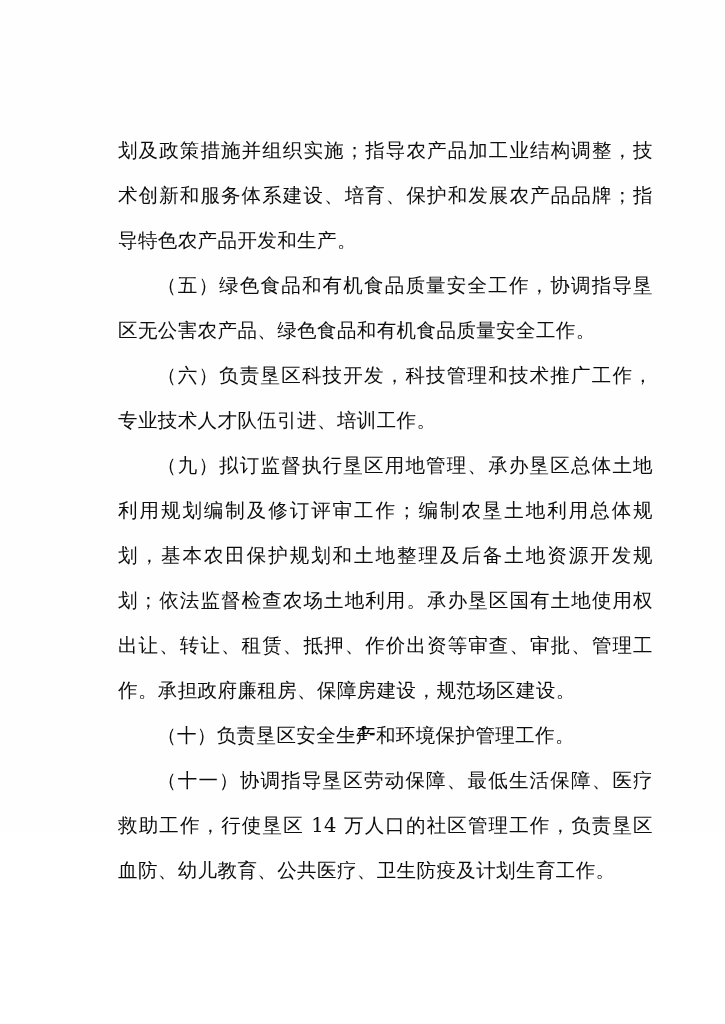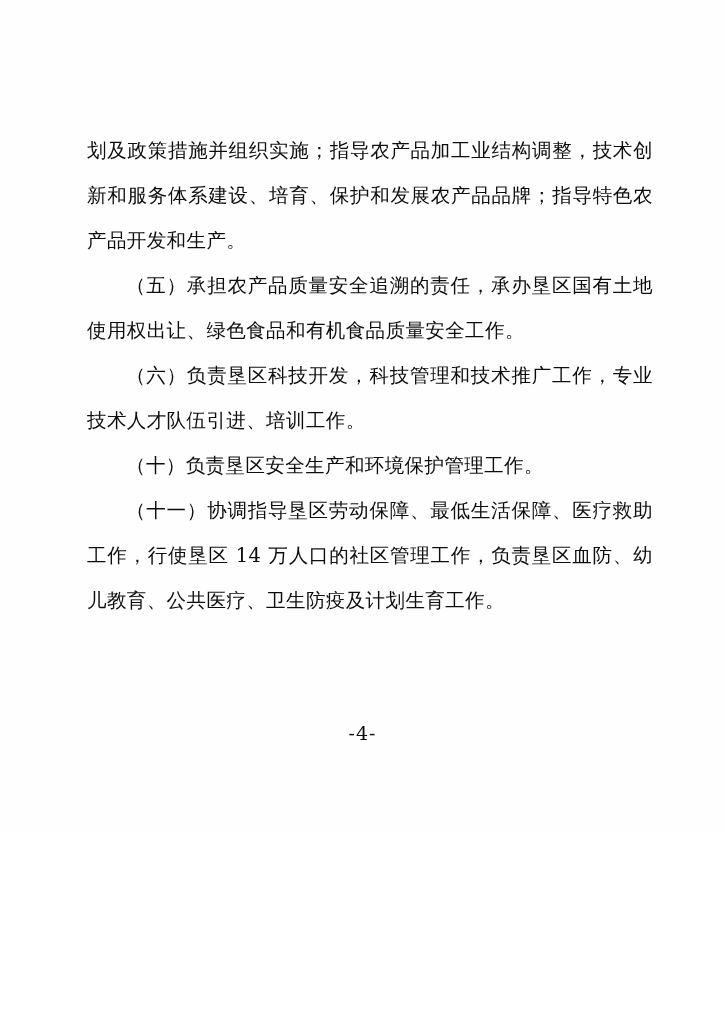--- a/index.html
+++ b/index.html
@@ -12,21 +12,21 @@
     height: 1024px;
     font-family: "DejaVu Serif", "Liberation Serif", serif;
     color: #0d0d0d;
     position: relative;
     overflow: hidden;
   }
   .page {
     width: 725px;
     height: 832px;
     box-sizing: border-box;
-    padding: 128px 72px 0 87px;
+    padding: 128px 72px 0 118px;
     position: relative;
     background: #fefefe;
   }
   .doc-body {
     font-size: 19.5px;
     line-height: 45px;
     letter-spacing: 0.4px;
     text-align: justify;
     text-justify: inter-ideograph;
   }
@@ -47,19 +47,20 @@
     letter-spacing: 1px;
     color: #0d0d0d;
   }
 </style>
 </head>
 <body>
 
 <div class="page">
   <div class="doc-body">
     <p class="para">划及政策措施并组织实施；指导农产品加工业结构调整，技术创新和服务体系建设、培育、保护和发展农产品品牌；指导特色农产品开发和生产。</p>
-    <p class="para indent">（五）承担农产品质量安全追溯的责任，承办垦区国有土地使用权出让、绿色食品和有机食品质量安全工作。</p>
+    <p class="para indent">（五）绿色食品和有机食品质量安全工作，协调指导垦区无公害农产品、绿色食品和有机食品质量安全工作。</p>
     <p class="para indent">（六）负责垦区科技开发，科技管理和技术推广工作，专业技术人才队伍引进、培训工作。</p>
+    <p class="para indent">（九）拟订监督执行垦区用地管理、承办垦区总体土地利用规划编制及修订评审工作；编制农垦土地利用总体规划，基本农田保护规划和土地整理及后备土地资源开发规划；依法监督检查农场土地利用。承办垦区国有土地使用权出让、转让、租赁、抵押、作价出资等审查、审批、管理工作。承担政府廉租房、保障房建设，规范场区建设。</p>
     <p class="para indent">（十）负责垦区安全生产和环境保护管理工作。</p>
     <p class="para indent">（十一）协调指导垦区劳动保障、最低生活保障、医疗救助工作，行使垦区 14 万人口的社区管理工作，负责垦区血防、幼儿教育、公共医疗、卫生防疫及计划生育工作。</p>
   </div>
   <div class="page-number">-4-</div>
 </div>
 
 </body></html>

